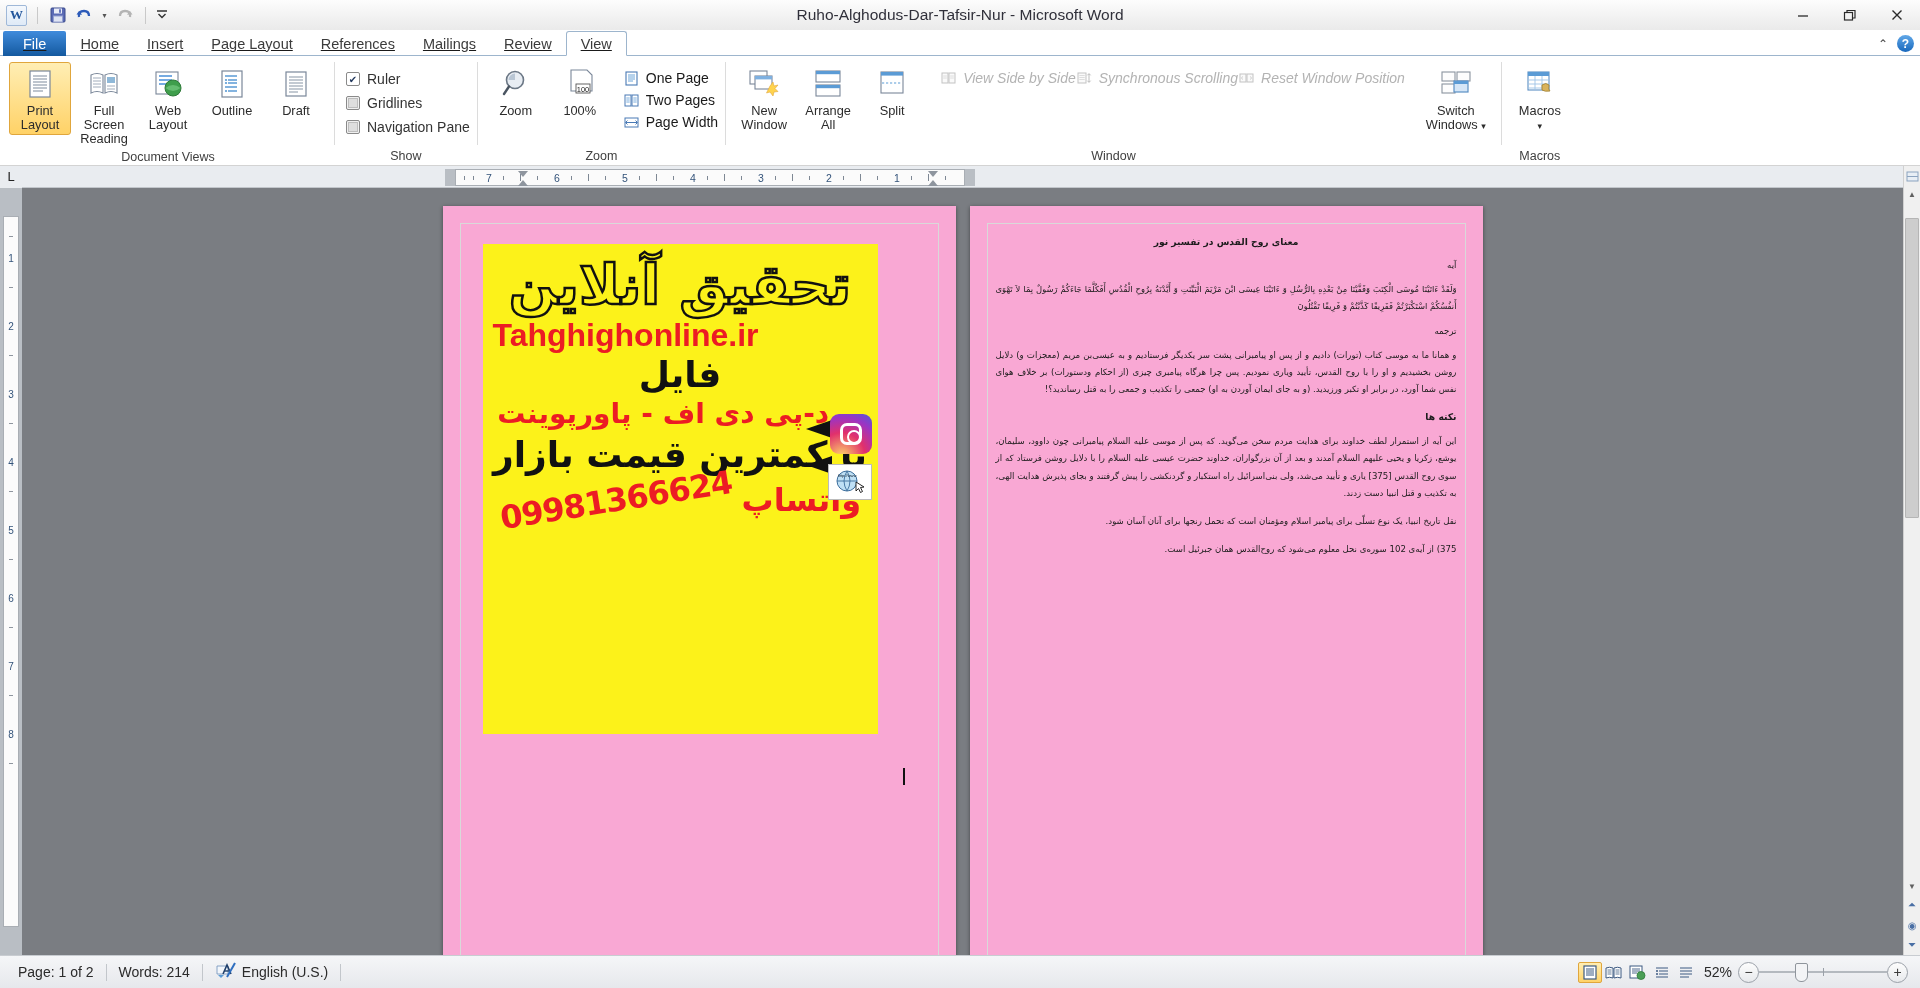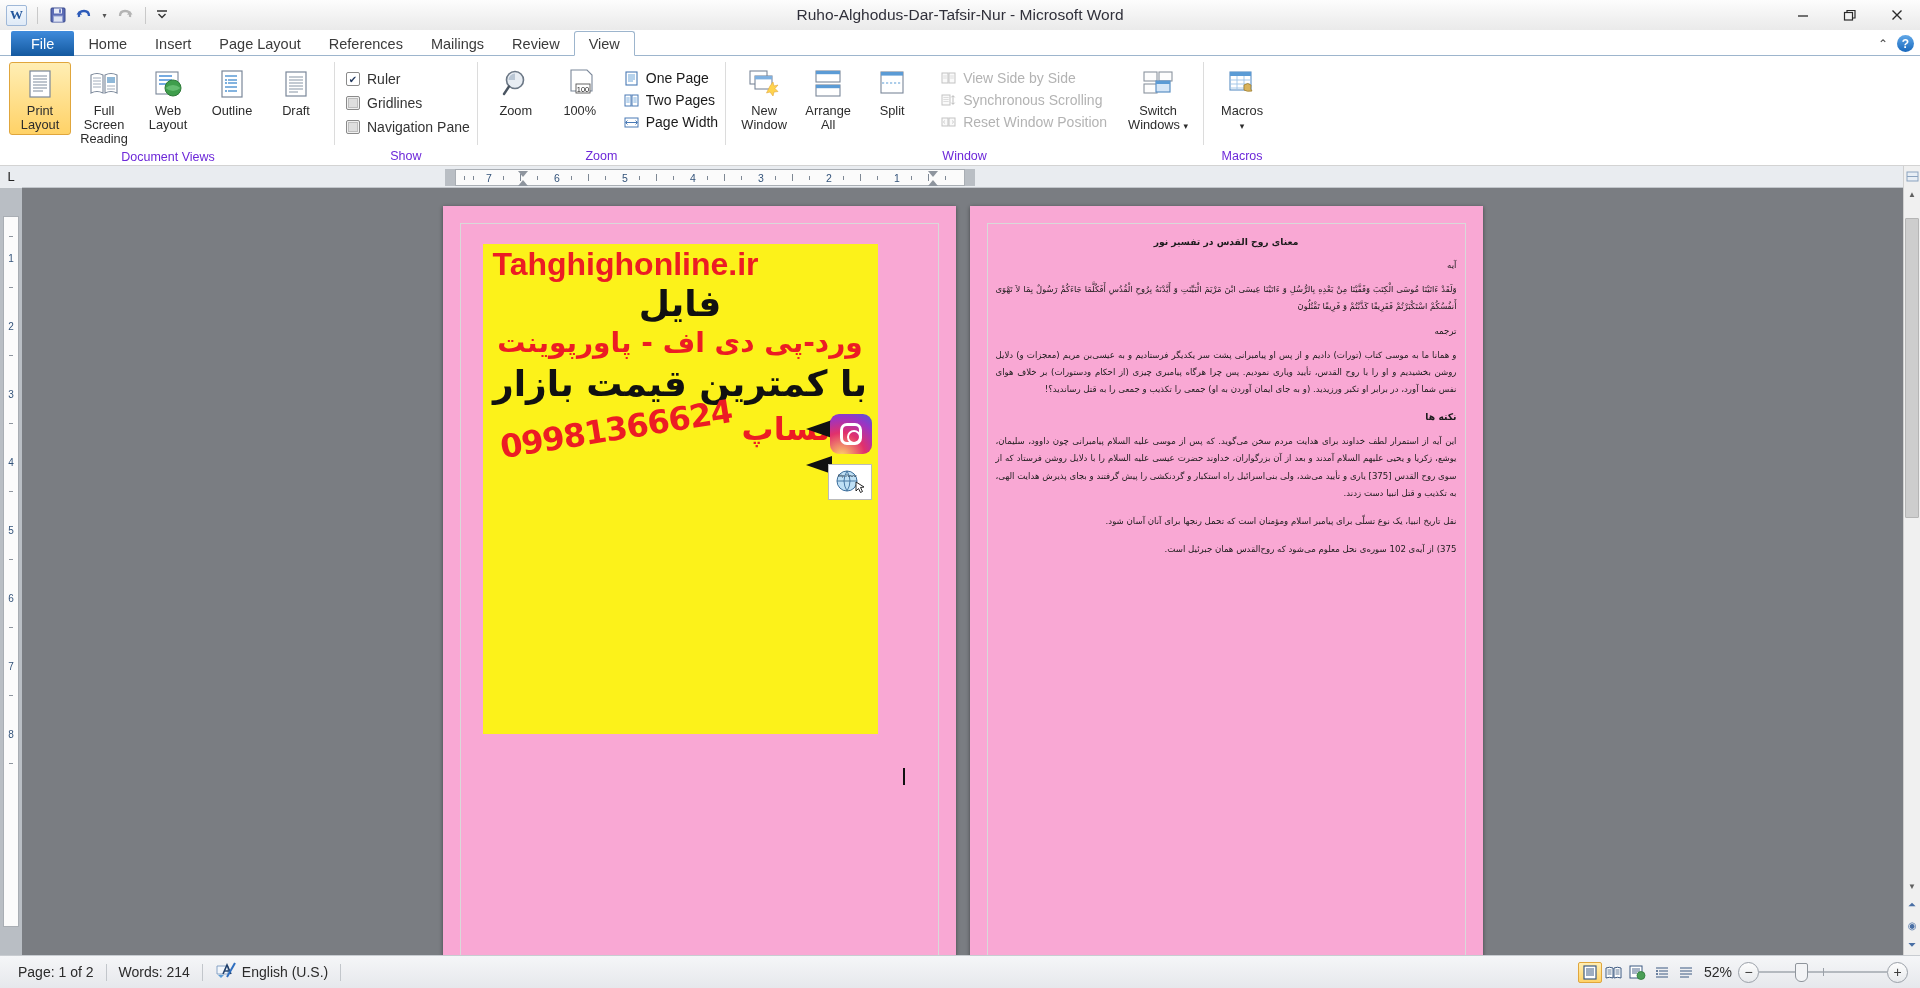--- a/index.html
+++ b/index.html
@@ -38,22 +38,23 @@
   }
   .wincontrols{ position:absolute; right:0; top:0; height:30px; display:flex; }
   .wbtn{ width:47px;height:30px;display:flex;align-items:center;justify-content:center;
      font-size:15px;color:#2a2a2a;}
   .wbtn.close{ font-size:19px; }
   .wbtn svg{ display:block; }
 
   
   .tabstrip{
     height:26px; background:#ffffff; display:flex; align-items:flex-end;
-    padding-left:11px; position:relative;
+    padding-left:3px; position:relative;
     border-bottom:1px solid #9db5cd;
+    text-decoration:underline;
   }
   .tab{
     height:25px; padding:0 14px; display:flex;align-items:center;
     font-size:14.5px; color:#3b3b3b; position:relative; top:1px;
   }
   .tab.file{
     background:#1e6cc4; color:#fff; border-radius:2px 2px 0 0;
     background:linear-gradient(#3f8bdc,#14599f);
     padding:0 20px;
   }
@@ -76,21 +77,21 @@
   
   .ribbon{
     height:110px; background:#ffffff;
     border-bottom:1px solid #d3d3d3;
     display:flex; align-items:stretch; padding-left:4px;
     position:relative;
   }
   .grp{ display:flex; flex-direction:column; position:relative; padding:4px 5px 0 5px;}
   .grp-body{ flex:1; display:flex; align-items:flex-start; gap:2px; padding-top:2px;}
   .grp-label{
-    text-align:center; font-size:12.5px; color:#6d28d9; height:17px; line-height:17px;
+    text-align:center; font-size:12.5px; color:#404040; height:17px; line-height:17px;
   }
   .grp-div{ width:1px; background:#dcdcdc; margin:6px 2px 20px 2px;}
 
   .bigbtn{
     width:62px; display:flex;flex-direction:column;align-items:center;
     padding:3px 2px 2px; border-radius:3px; border:1px solid transparent;
   }
   .bigbtn.sel{ background:linear-gradient(#ffeeb4,#ffd267); border-color:#e0a63c;}
   .bigbtn .lbl{ font-size:12.8px; color:#2c2c2c; text-align:center; line-height:14px; margin-top:2px;}
   .bigicon{ width:36px;height:36px; display:flex;align-items:center;justify-content:center;}
@@ -526,21 +527,21 @@
         <div class="bigicon">
           <svg width="34" height="32" viewBox="0 0 34 32">
               <rect x="6" y="4" width="22" height="21" fill="#fff" stroke="#7a8799" stroke-width="1.1"></rect>
               <rect x="6" y="4" width="22" height="3.6" fill="#5b9bd5"></rect>
               <path d="M7 15 H27" stroke="#5b9bd5" stroke-width="1.2" stroke-dasharray="2.2 1.8"></path>
             </svg>
         </div>
         <div class="lbl">Split</div>
       </div>
       <div style="width:1px;background:#dcdcdc;margin:6px 6px 4px;"></div>
-      <div style="display:flex;flex-direction:column;padding-top:5px;">
+      <div style="display:flex;flex-direction:row;padding-top:5px;font-style:italic;">
         <div class="smallrow disabled">
           <span class="si">
             <svg width="15" height="14" viewBox="0 0 15 14">
                 <rect x="1" y="2" width="6" height="10" fill="#fafafa" stroke="#c3c3c3"></rect>
                 <rect x="8" y="2" width="6" height="10" fill="#fafafa" stroke="#c3c3c3"></rect>
                 <g stroke="#d6d6d6" stroke-width=".8">
                   <path d="M2.2 5h3.6M2.2 7h3.6M9.2 5h3.6M9.2 7h3.6"></path>
                 </g>
               </svg>
           </span>
@@ -676,20 +677,21 @@
           <span class="vtick" style="top:478px"></span>
         <span class="vtick" style="top:546px"></span>
       </div>
     </div>
 
     <div class="pages">
 
       <div class="page">
         <div class="page-inner"></div>
         <div class="advert">
+          <div class="ad-title">تحقیق آنلاین</div>
           <div class="ad-url">Tahghighonline.ir</div>
           <div class="ad-black ad-l4">فایل</div>
           <div class="ad-red ad-l5">ورد-پی دی اف - پاورپوینت</div>
           <div class="ad-black ad-l6">با کمترین قیمت بازار</div>
           <div class="ad-l7">
             <span class="ad-red">واتساپ</span>
             <span class="ad-red ad-phone">09981366624</span>
           </div>
           <div class="arrow1"></div>
           <div class="arrow2"></div>

